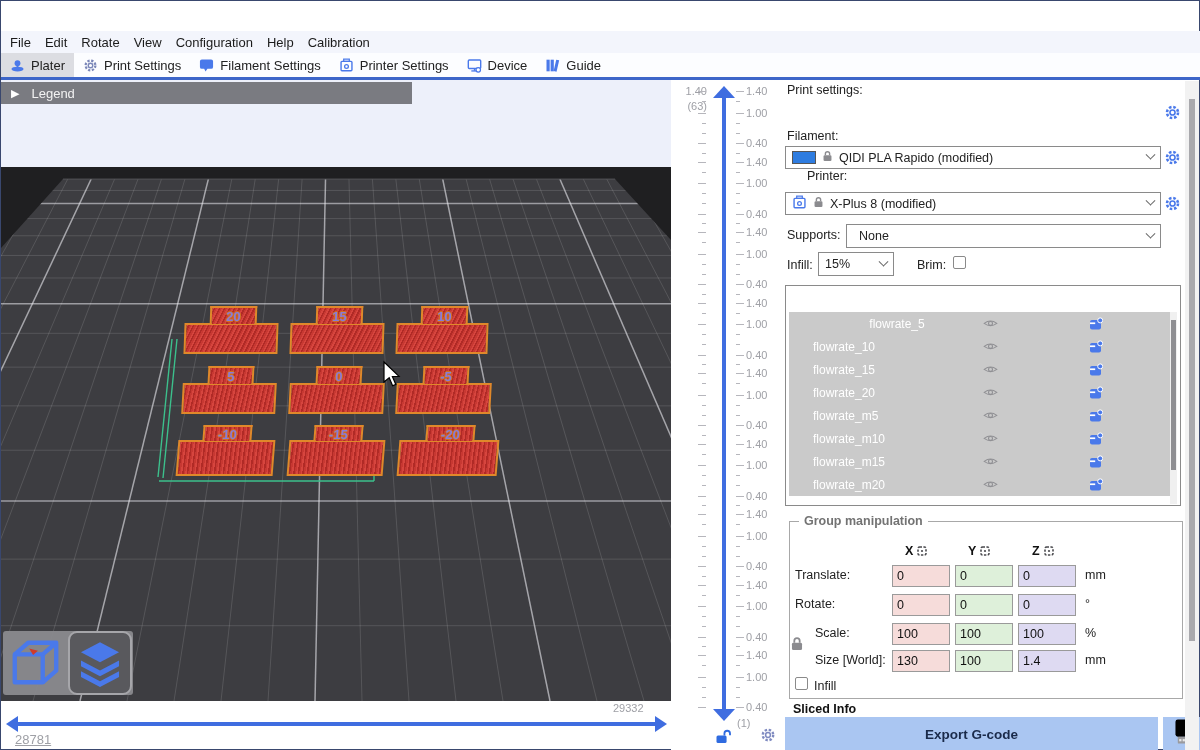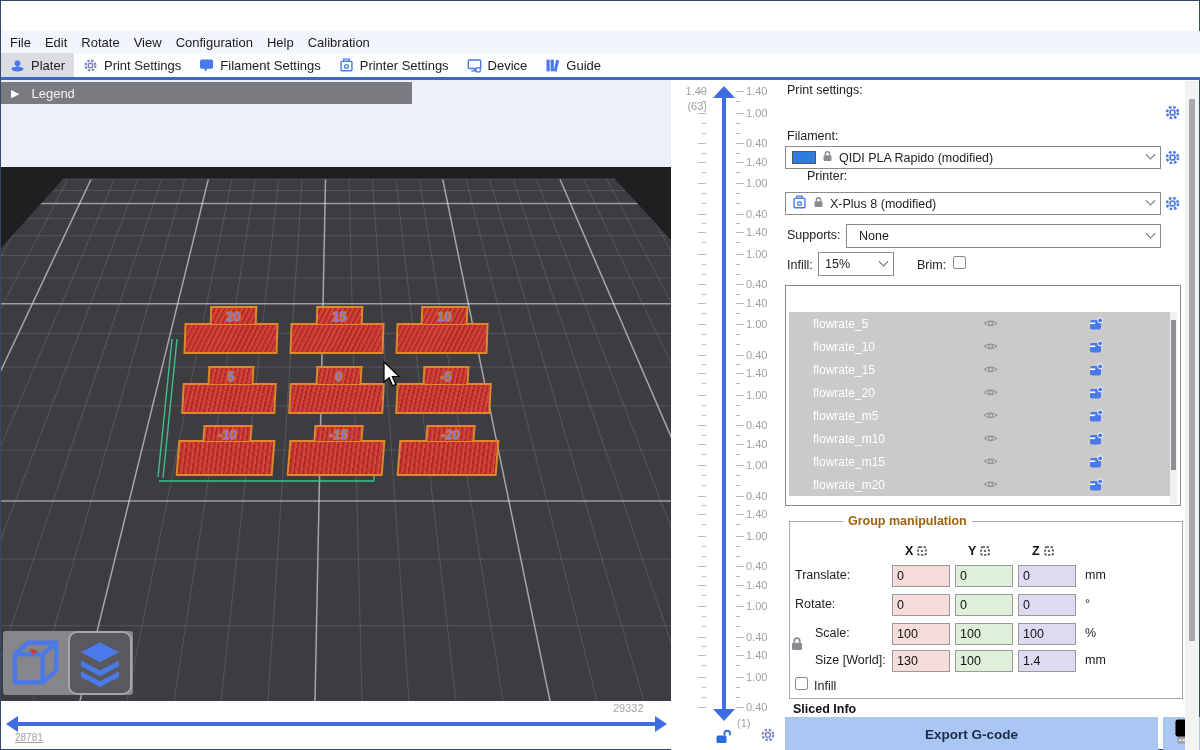--- a/index.html
+++ b/index.html
@@ -51,21 +51,21 @@
     text-shadow:-1px 0 0 #cf7020, 1px 0 0 #cf7020, 0 -1px 0 #cf7020, 0 1px 0 #cf7020; }
   #view-toggles { position:absolute; left:2px; top:551px; width:130px; height:64px;
     background:rgba(140,140,144,0.92); border-radius:3px; }
   #toggle-preview { position:absolute; left:65px; top:0px; width:64px; height:64px;
     background:#59595d; border:2px solid #a6a6aa; border-radius:9px;
     display:flex; align-items:center; justify-content:center; }
   #toggle-editor { position:absolute; left:5px; top:5px; }
 
   
   #hslider-label-max { position:absolute; left:612px; top:701px; font-size:11px; color:#9fa0a6; }
-  #hslider-label-min { position:absolute; left:14px; top:731px; font-size:10px; color:#9fa0a6;text-decoration:underline; }
+  #hslider-label-min { position:absolute; left:14px; top:731px; font-size:13px; color:#9fa0a6;text-decoration:underline; }
   #hslider-line { position:absolute; left:16px; top:721px; width:638px; height:4px; background:#3f6de0; }
   .harrow { position:absolute; top:715px; width:0; height:0;
     border-top:8px solid transparent; border-bottom:8px solid transparent; }
   #harrow-left  { left:5px;  border-right:12px solid #3f6de0; }
   #harrow-right { left:654px; border-left:12px solid #3f6de0; }
 
   
   #vslider { position:absolute; left:670px; top:79px; width:114px; height:671px; background:#fff; }
   #vslider .topval  { position:absolute; left:6px; top:5px;  width:30px; text-align:right; font-size:11px; color:#9fa0a6; }
   #vslider .topidx  { position:absolute; left:6px; top:20px; width:30px; text-align:right; font-size:11px; color:#9fa0a6; }
@@ -100,21 +100,21 @@
   .lrow { position:absolute; left:3px; width:381px; height:23px; background:#cacaca;
     display:flex; align-items:center; }
   .lrow .nm { font-size:12px; color:#fff; margin-left:24px; width:168px; }
   .lrow .eye { width:30px; display:flex; justify-content:center; margin-left:-6px; }
   .lrow .edt { width:30px; display:flex; justify-content:center; margin-left:76px; }
   #objlist-scroll { position:absolute; left:384px; top:26px; width:7px; height:192px; background:#f0f0f0; }
   #objlist-thumb { position:absolute; left:1px; top:8px; width:5px; height:150px; background:#8f8f93; }
 
   #groupbox { position:absolute; left:788px; top:520px; width:394px; height:178px; border:1px solid #a8a8a8; }
   #groupbox .legend { position:absolute; left:9px; top:-8px; background:#fff; padding:0 5px;
-    font-size:12.5px; font-weight:bold; color:#a16207;margin-left:44px; }
+    font-size:12.5px; font-weight:bold; color:#737373; }
   .axis-hdr { position:absolute; top:22px; font-size:12.5px; font-weight:bold; color:#111;
     display:flex; align-items:center; gap:4px; }
   .gm-label { position:absolute; font-size:12.5px; color:#222; }
   .gm-field { position:absolute; width:58px; height:22px; border:1px solid #9a9a9a;
     font-size:12.5px; color:#111; padding:3px 0 0 4px; }
   .gm-unit { position:absolute; font-size:12.5px; color:#222; }
   #gm-lock { position:absolute; left:0px; top:114px; }
   #inches-label { position:absolute; left:24px; top:157px; font-size:12.5px; color:#222; }
 
   #sliced-info { position:absolute; left:792px; top:701px; width:200px; height:13px; overflow:hidden;
@@ -561,21 +561,21 @@
   <div class="side-label" style="left:786px; top:257px;">Infill:</div>
   <div class="combo" style="left:817px; top:251px; width:76px; height:24px;">
     <span>15%</span>
     <span class="chev"></span>
   </div>
   <div class="side-label" style="left:916px; top:257px;">Brim:</div>
   <div class="cbx" style="left:952px; top:255px;"></div>
 
   <div id="objlist">
     <div id="objrows">
-        <div class="lrow" style="top: 26px;">
+        <div class="lrow" style="top: 26px; text-align: center;">
           <span class="nm">flowrate_5</span>
           <span class="eye">
             <svg width="15" height="10.799999999999999" viewBox="0 0 16 12">
               <path d="M1 6Q8 .8 15 6 8 11.2 1 6z" fill="none" stroke="#909094" stroke-width="1.2"></path>
               <circle cx="8" cy="6" r="2.2" fill="none" stroke="#909094" stroke-width="1.2"></circle>
             </svg>
           </span>
           <span class="edt">
             <svg width="14" height="14" viewBox="0 0 14 14">
               <rect x="1" y="3" width="11" height="9.6" rx="2" fill="#4a79ea"></rect>

